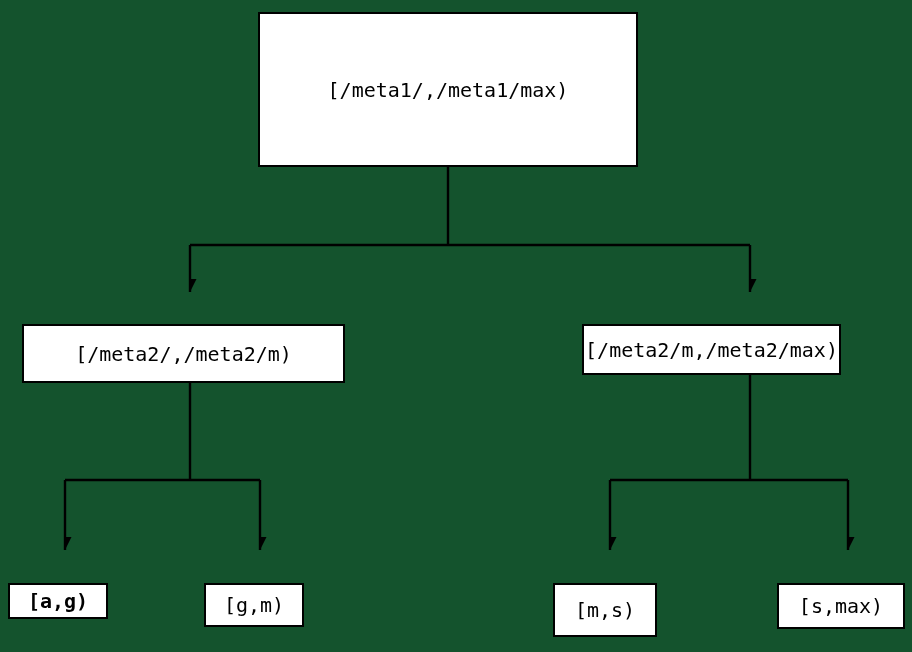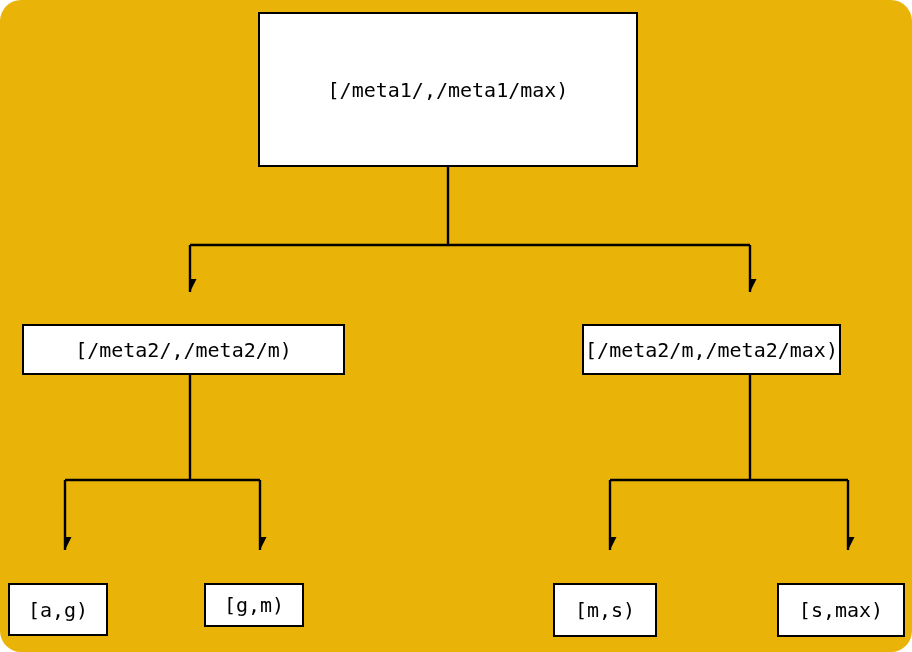--- a/index.html
+++ b/index.html
@@ -9,23 +9,22 @@
     background: #ffffff;
   }
   body {
     font-family: "DejaVu Sans Mono", "Liberation Mono", monospace;
     -webkit-font-smoothing: antialiased;
   }
   #canvas {
     position: relative;
     width: 912px;
     height: 652px;
-    background: #eab308;
+    background: #14532d;
     overflow: hidden;
-    border-radius: 21px;
   }
   #edge-layer {
     position: absolute;
     left: 0;
     top: 0;
     width: 912px;
     height: 652px;
     pointer-events: none;
   }
   .node {
@@ -82,37 +81,37 @@
       <path d="M 610 480 L 848 480" stroke="#000000" stroke-width="2.4" fill="none"></path>
       <path d="M 610 480 L 610 550" stroke="#000000" stroke-width="2.4" fill="none" marker-end="url(#arrow-down)"></path>
       <path d="M 848 480 L 848 550" stroke="#000000" stroke-width="2.4" fill="none" marker-end="url(#arrow-down)"></path>
     </g>
   </svg>
 
   <div class="node node-root" style="left:258px; top:12px; width:380px; height:155px;">
     <span class="node-label">[/meta1/,/meta1/max)</span>
   </div>
 
-  <div class="node node-mid" style="left:22px; top:324px; width:323px; height:51px;">
+  <div class="node node-mid" style="left:22px; top:324px; width:323px; height:59px;">
     <span class="node-label">[/meta2/,/meta2/m)</span>
   </div>
 
   <div class="node node-mid" style="left:582px; top:324px; width:259px; height:51px;">
     <span class="node-label">[/meta2/m,/meta2/max)</span>
   </div>
 
-  <div class="node node-leaf" style="left:8px; top:583px; width:100px; height:53px;">
+  <div class="node node-leaf" style="left:8px; top:583px; width:100px; height:36px;font-weight:bold;">
     <span class="node-label">[a,g)</span>
   </div>
 
   <div class="node node-leaf" style="left:204px; top:583px; width:100px; height:44px;">
     <span class="node-label">[g,m)</span>
   </div>
 
   <div class="node node-leaf" style="left:553px; top:583px; width:104px; height:54px;">
     <span class="node-label">[m,s)</span>
   </div>
 
-  <div class="node node-leaf" style="left:777px; top:583px; width:128px; height:54px;">
+  <div class="node node-leaf" style="left:777px; top:583px; width:128px; height:46px;">
     <span class="node-label">[s,max)</span>
   </div>
 
 </div>
 
 </body></html>

